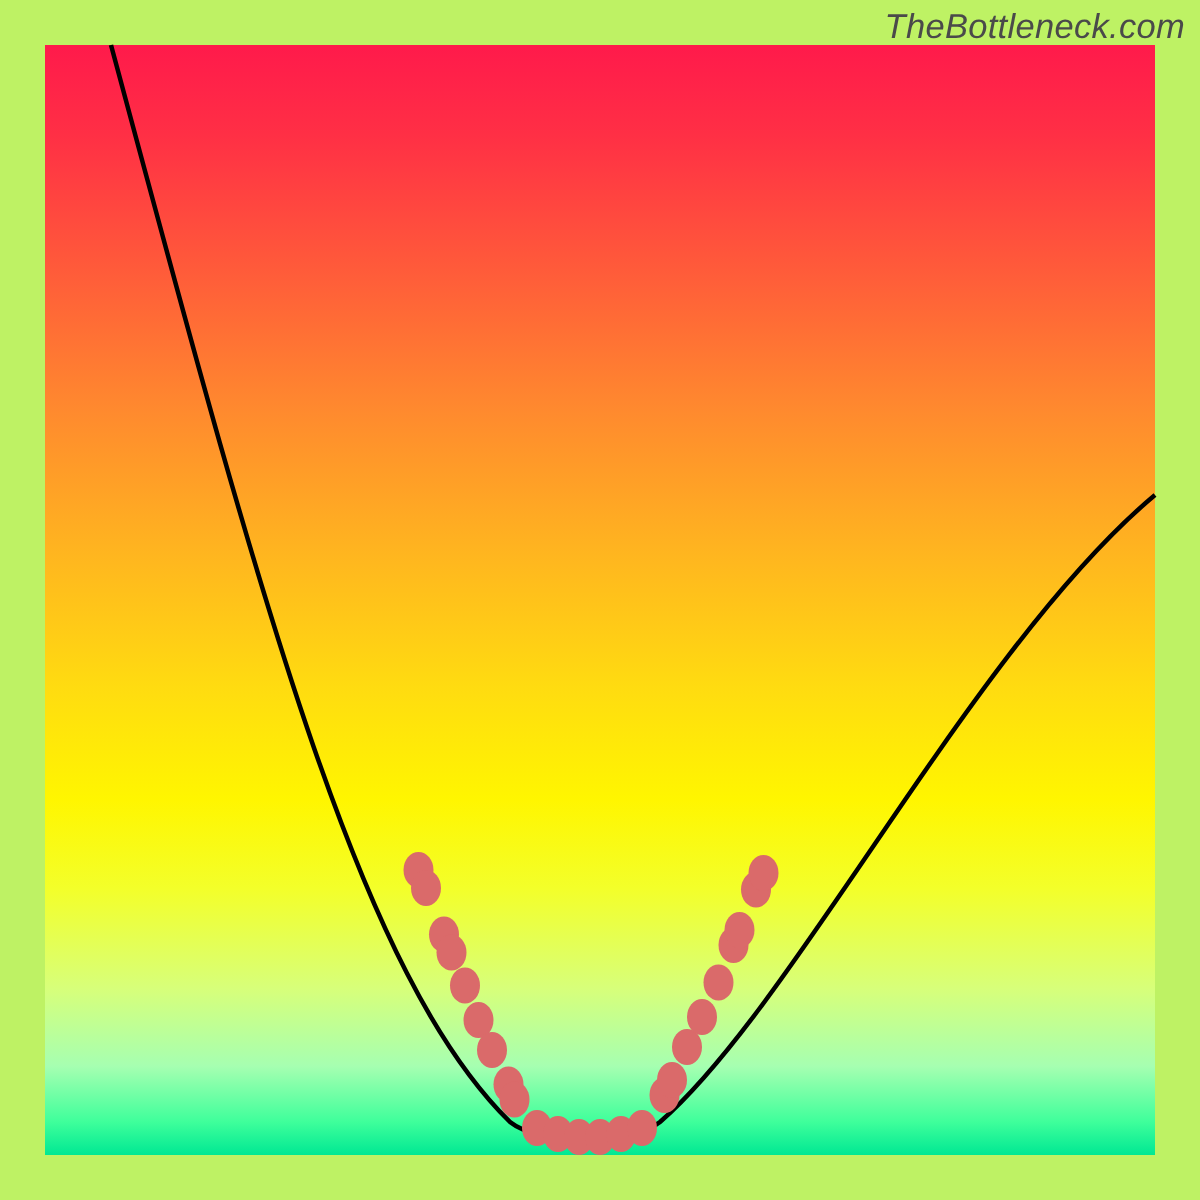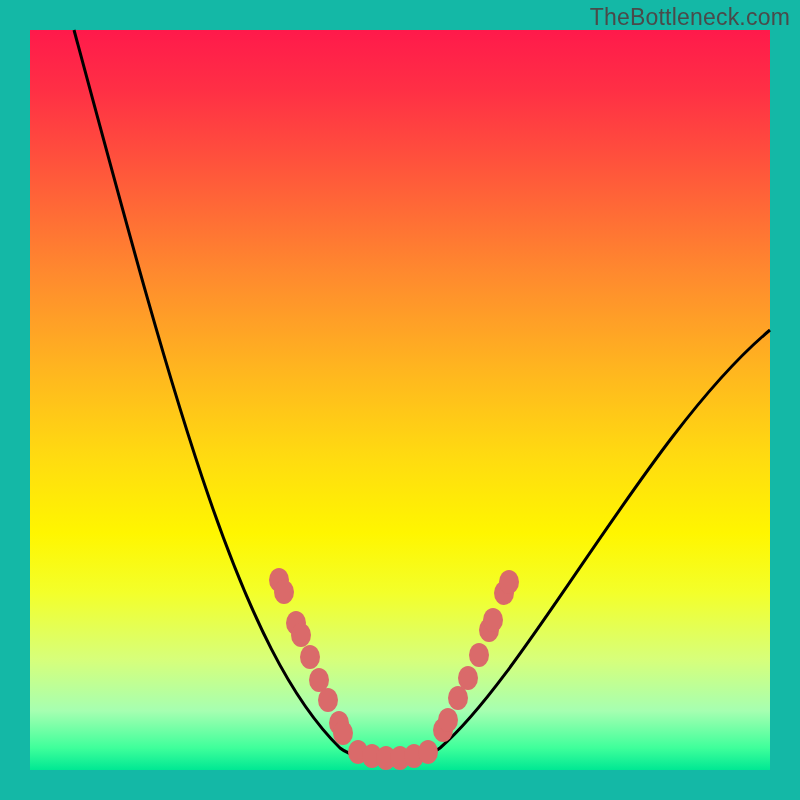--- a/index.html
+++ b/index.html
@@ -10,21 +10,22 @@
     overflow: hidden;
     background: #000;
     font-family: Arial, Helvetica, sans-serif;
   }
   .frame {
     position: absolute;
     left: 0;
     top: 0;
     width: 800px;
     height: 800px;
-    background: #14b8a6;
+    background: #bef264;
+    font-style: italic;
   }
   .plot {
     position: absolute;
     left: 30px;
     top: 30px;
     width: 740px;
     height: 740px;
     
     background: linear-gradient(
       to bottom,

